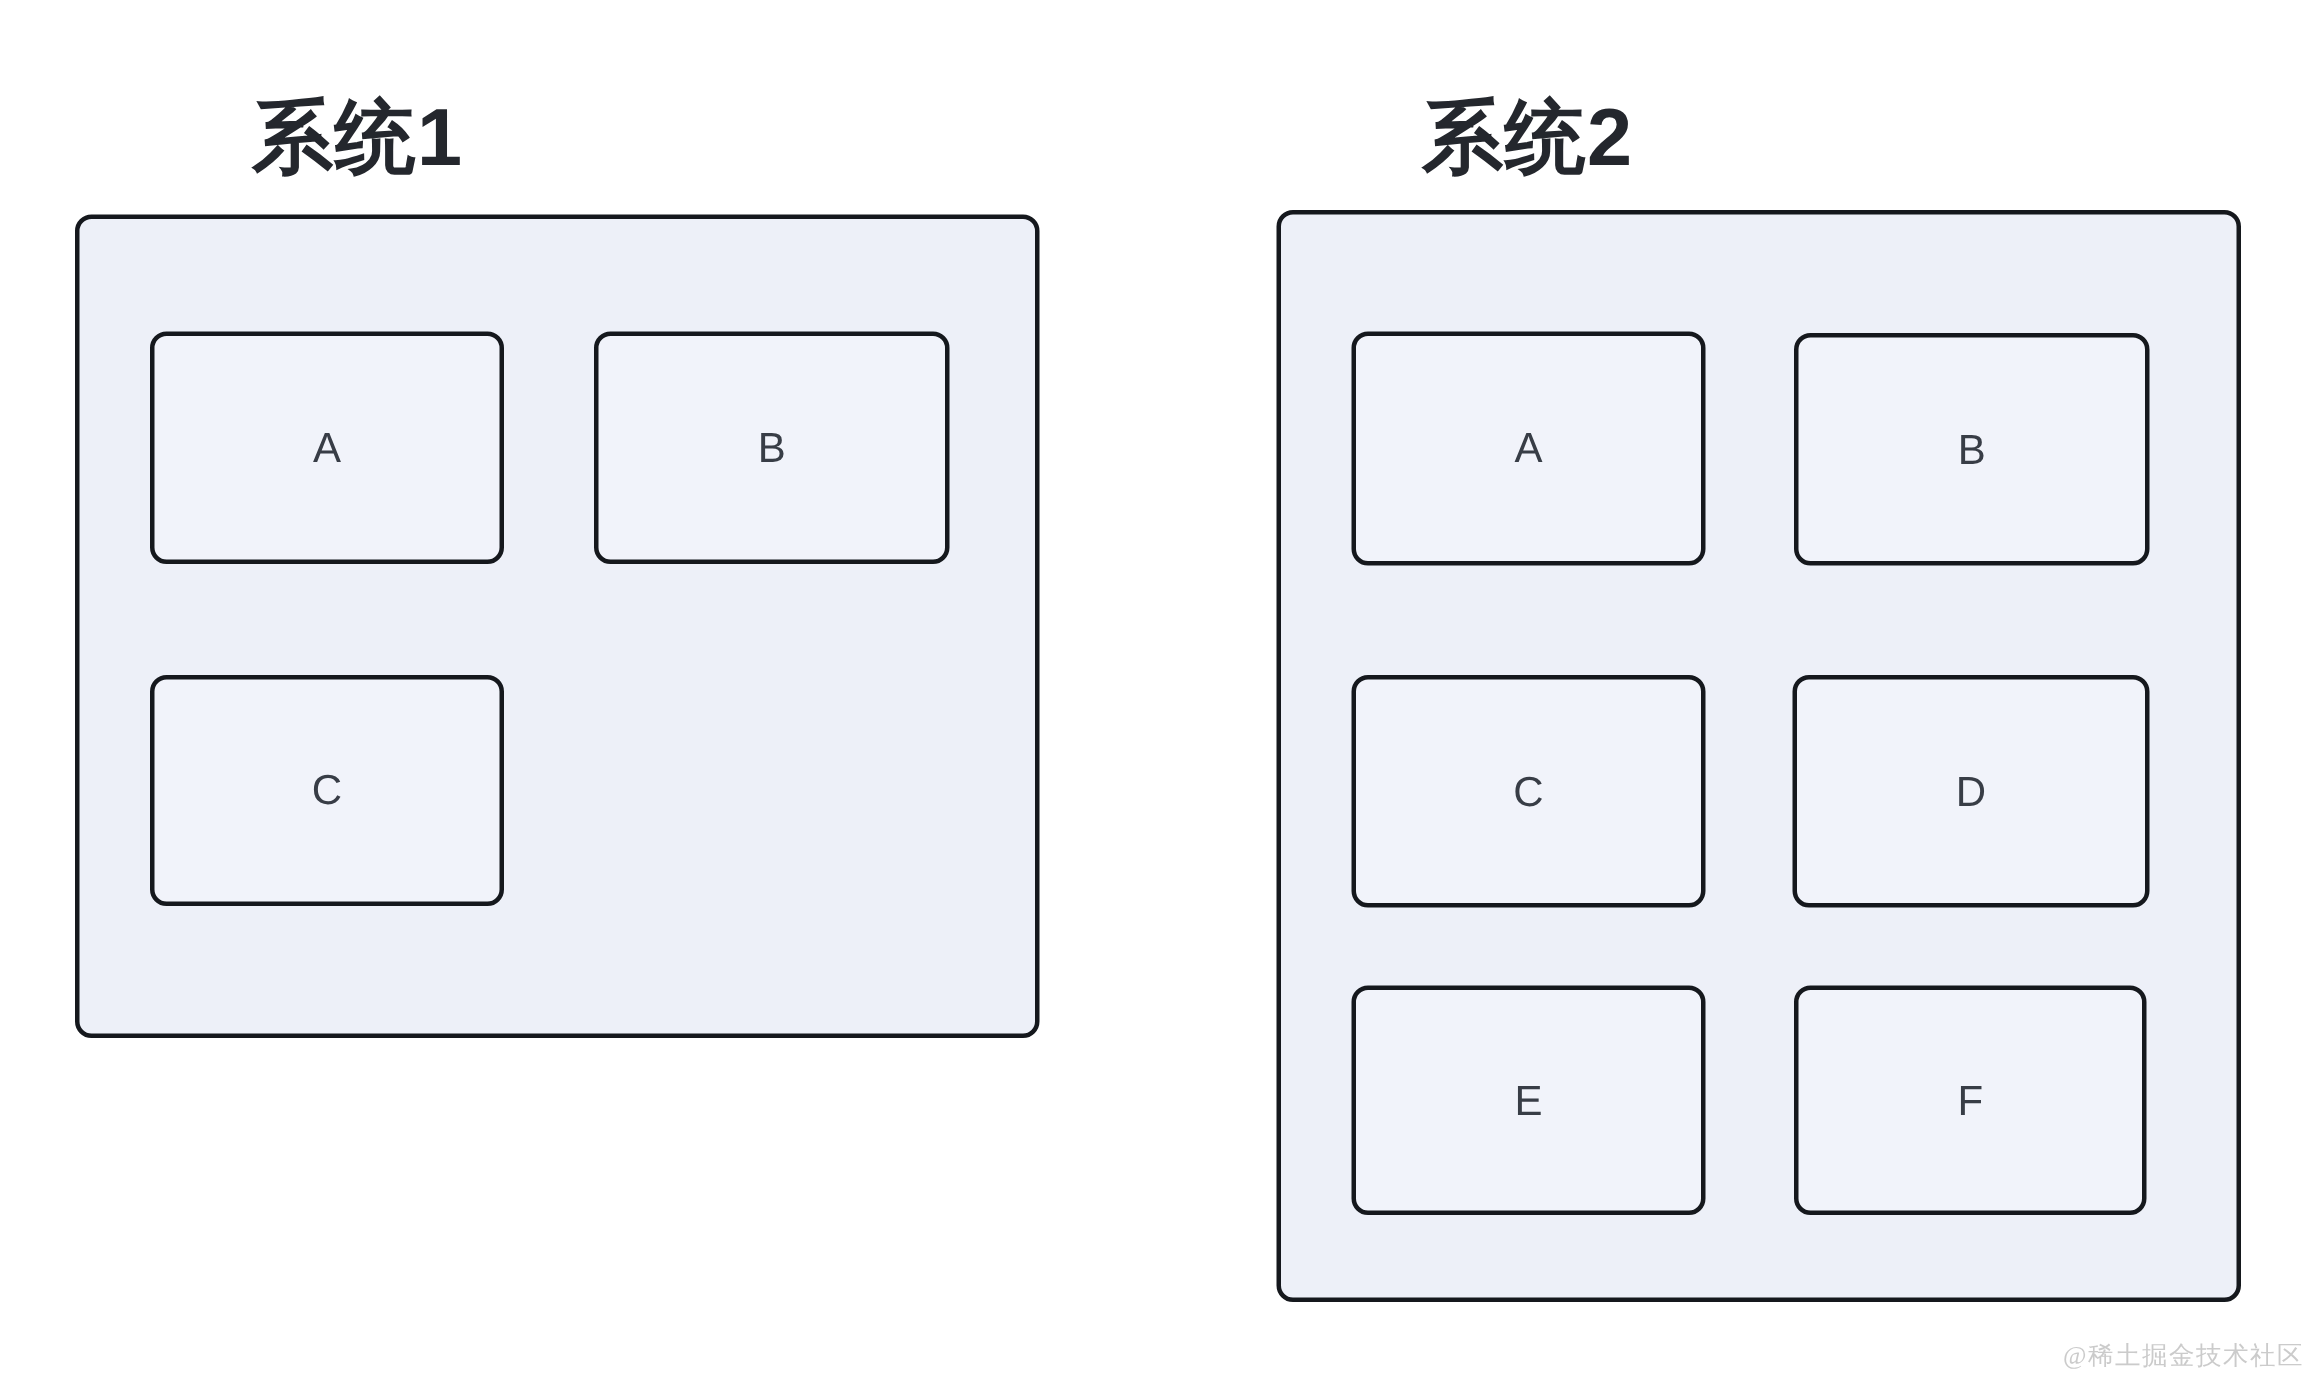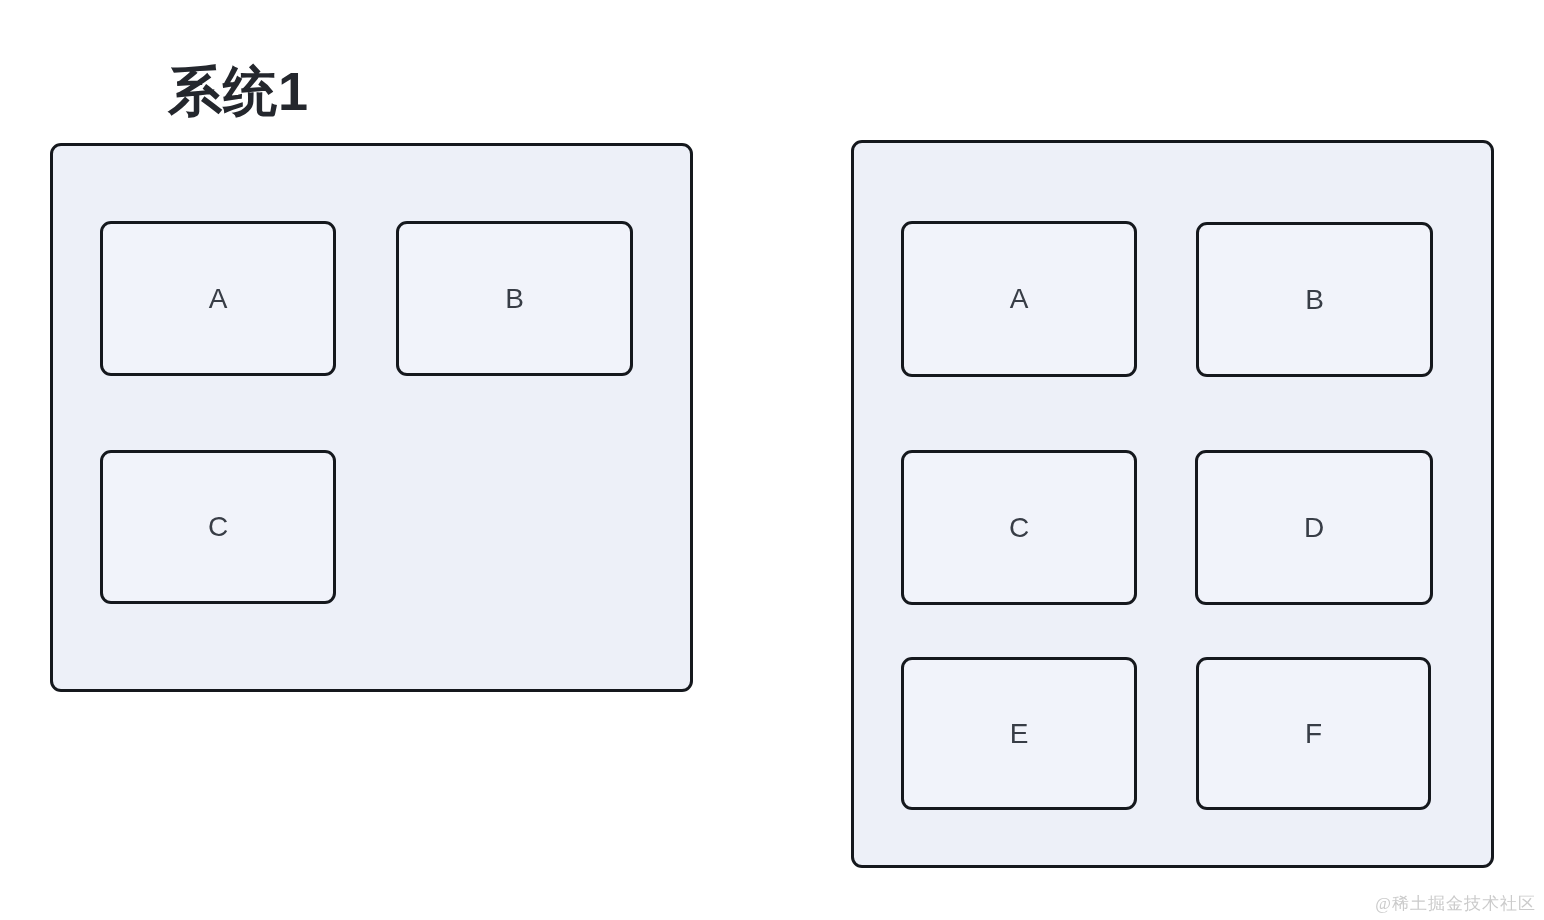--- a/index.html
+++ b/index.html
@@ -72,20 +72,21 @@
     text-align: right;
   }
 </style>
 </head>
 <body>
 
 <div class="canvas">
 
   <div class="sys-title t1">系统1</div>
 
+  <div class="sys-title t2">系统2</div>
 
   <div class="container c1">
     <div class="module-box b-a">
       <span class="module-label">A</span>
     </div>
     <div class="module-box b-b">
       <span class="module-label">B</span>
     </div>
     <div class="module-box b-c">
       <span class="module-label">C</span>

